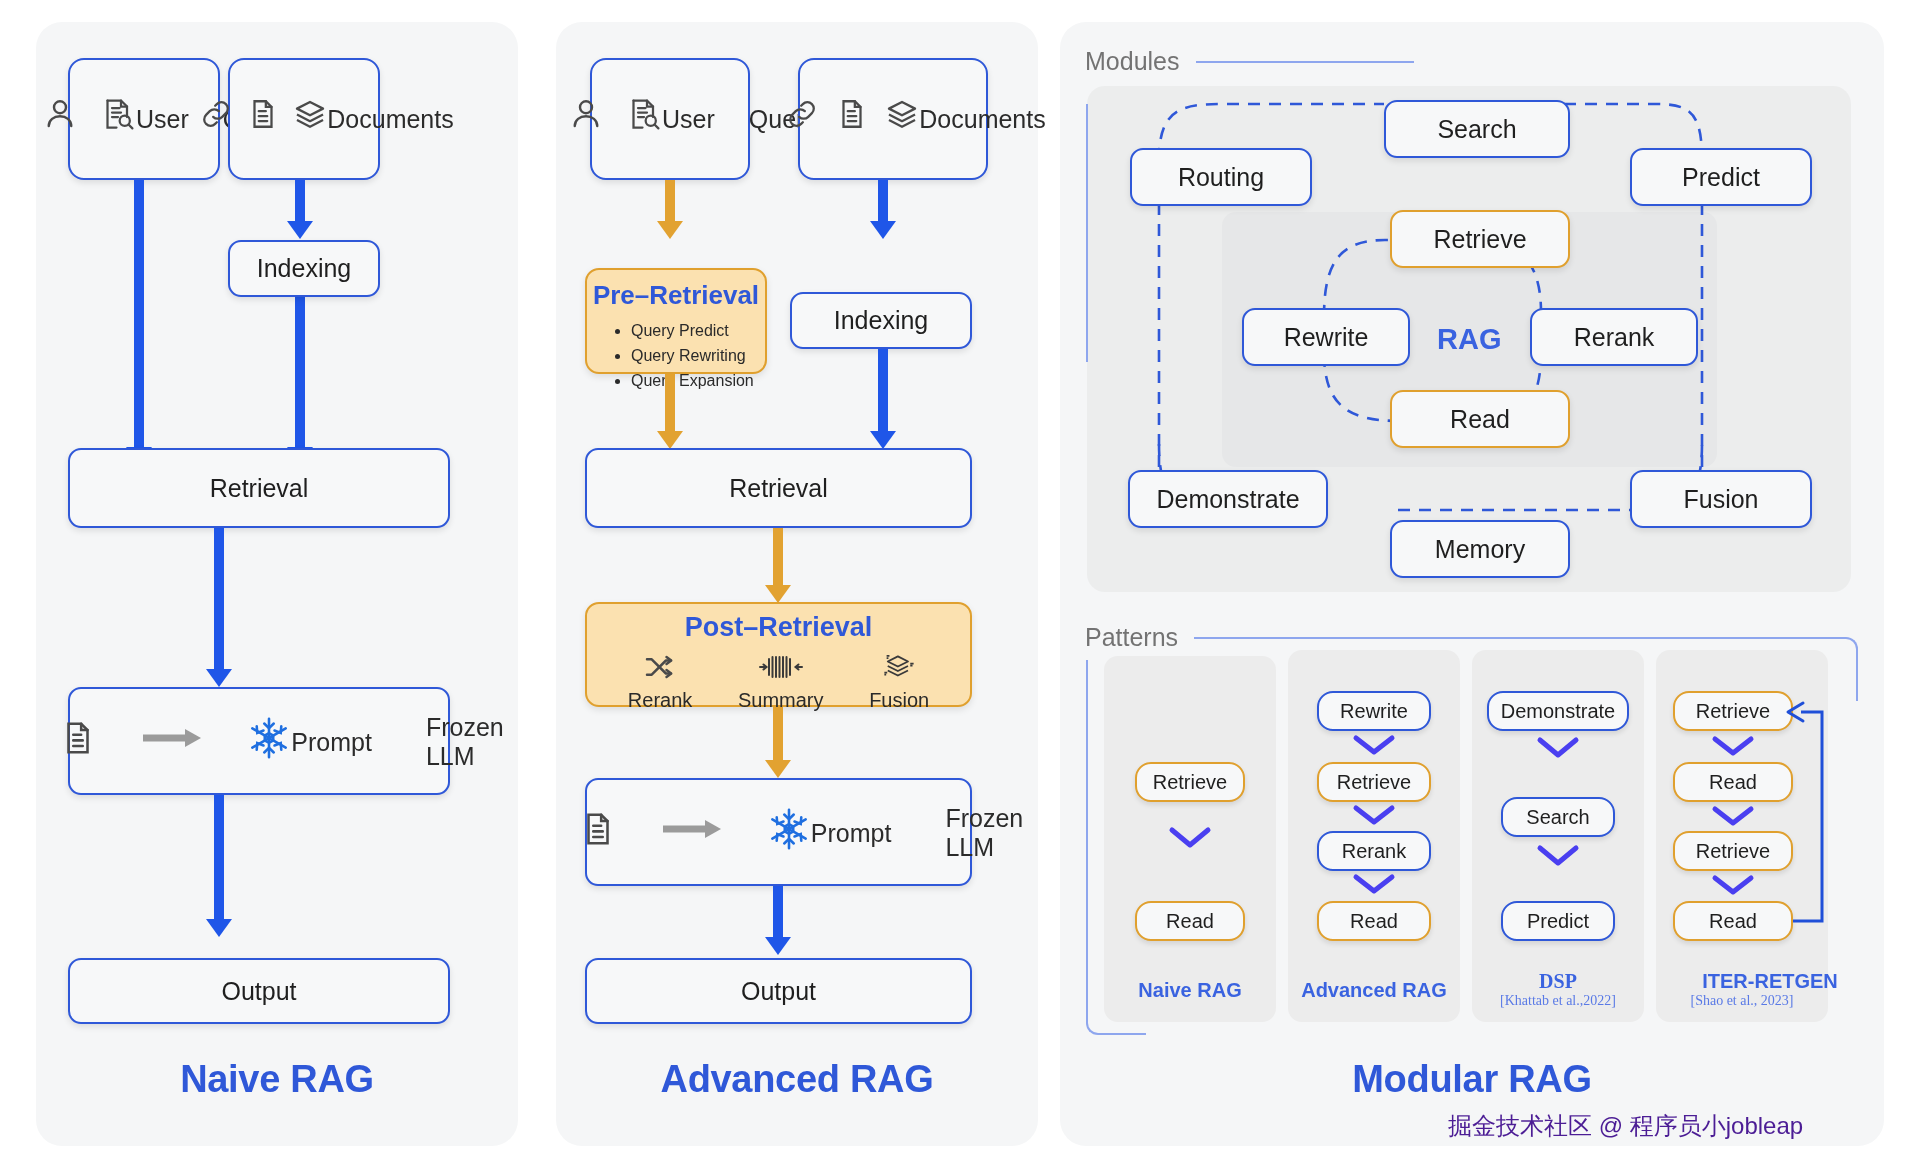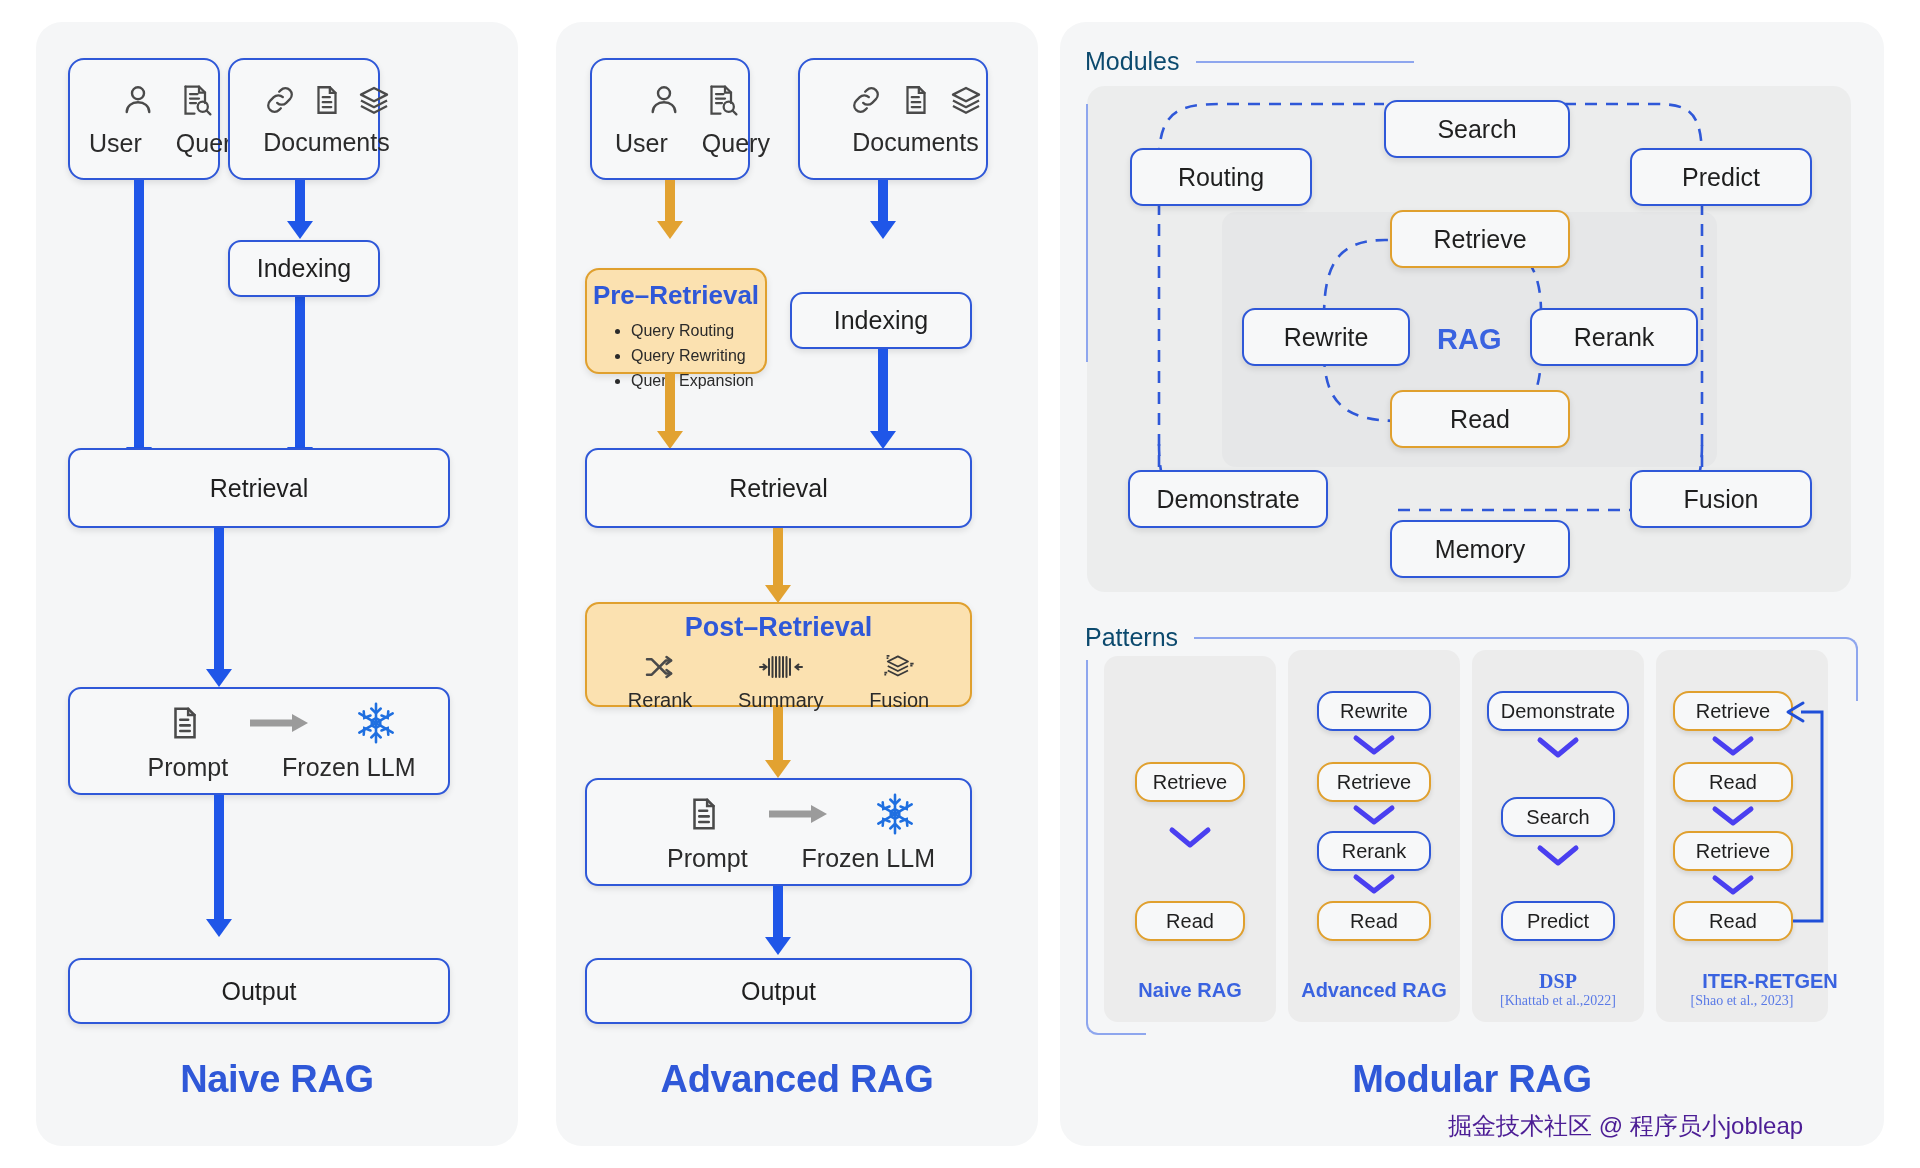--- a/index.html
+++ b/index.html
@@ -57,21 +57,21 @@
   .arrow.orange { background: #e2a231; }
   .arrow.orange::after { border-top-color: #e2a231; }
 
   
   .srcbox {
     position: absolute;
     background: #f7f8f9;
     border: 2.4px solid #2f58d8;
     border-radius: 16px;
     box-shadow: 0 3px 6px rgba(0,0,0,0.10);
-    display: flex; flex-direction: column;
+    display: flex; flex-direction: row;
     align-items: center; justify-content: center; padding-left: 45px;
   }
   .icon-row { display: flex; align-items: flex-end; gap: 22px; margin-bottom: 6px; }
   .lbl-row  { display: flex; align-items: center; justify-content: center; gap: 34px;
               font-size: 25px; color: #2b2b2b; }
   .lbl-row.single { gap: 0; }
   .ico { color: #4a4a4a; display: block; }
 
   
   .orangebox {
@@ -108,21 +108,21 @@
     font-size: 38px;
     font-weight: 700;
     color: #2f58d8;
     letter-spacing: -0.3px;
   }
 
   
   .sect-head {
     position: absolute;
     display: flex; align-items: center; gap: 16px;
-    color: #0c4a6e;
+    color: #737373;
     font-size: 25px;
   }
   .sect-rule { height: 2px; background: #8ea6ee; }
 
   
   .mod-outer {
     position: absolute;
     background: #eceded;
     border-radius: 18px;
   }
@@ -359,21 +359,21 @@
     </div>
   </div>
 
   <div class="arrow orange" style="left:665px; top:180px; height:42px;"></div>
 
   <div class="arrow" style="left:878px; top:180px; height:42px;"></div>
 
   <div class="orangebox" style="left:585px; top:268px; width:182px; height:106px;">
     <div class="ob-title">Pre–Retrieval</div>
     <ul class="ob-list">
-      <li>Query Routing</li>
+      <li>Query Predict</li>
       <li>Query Rewriting</li>
       <li>Query Expansion</li>
     </ul>
   </div>
 
   <div class="node" style="left:790px; top:292px; width:182px; height:57px;">
     <span class="node-label">Indexing</span>
   </div>
 
   <div class="arrow orange" style="left:665px; top:374px; height:58px;"></div>

